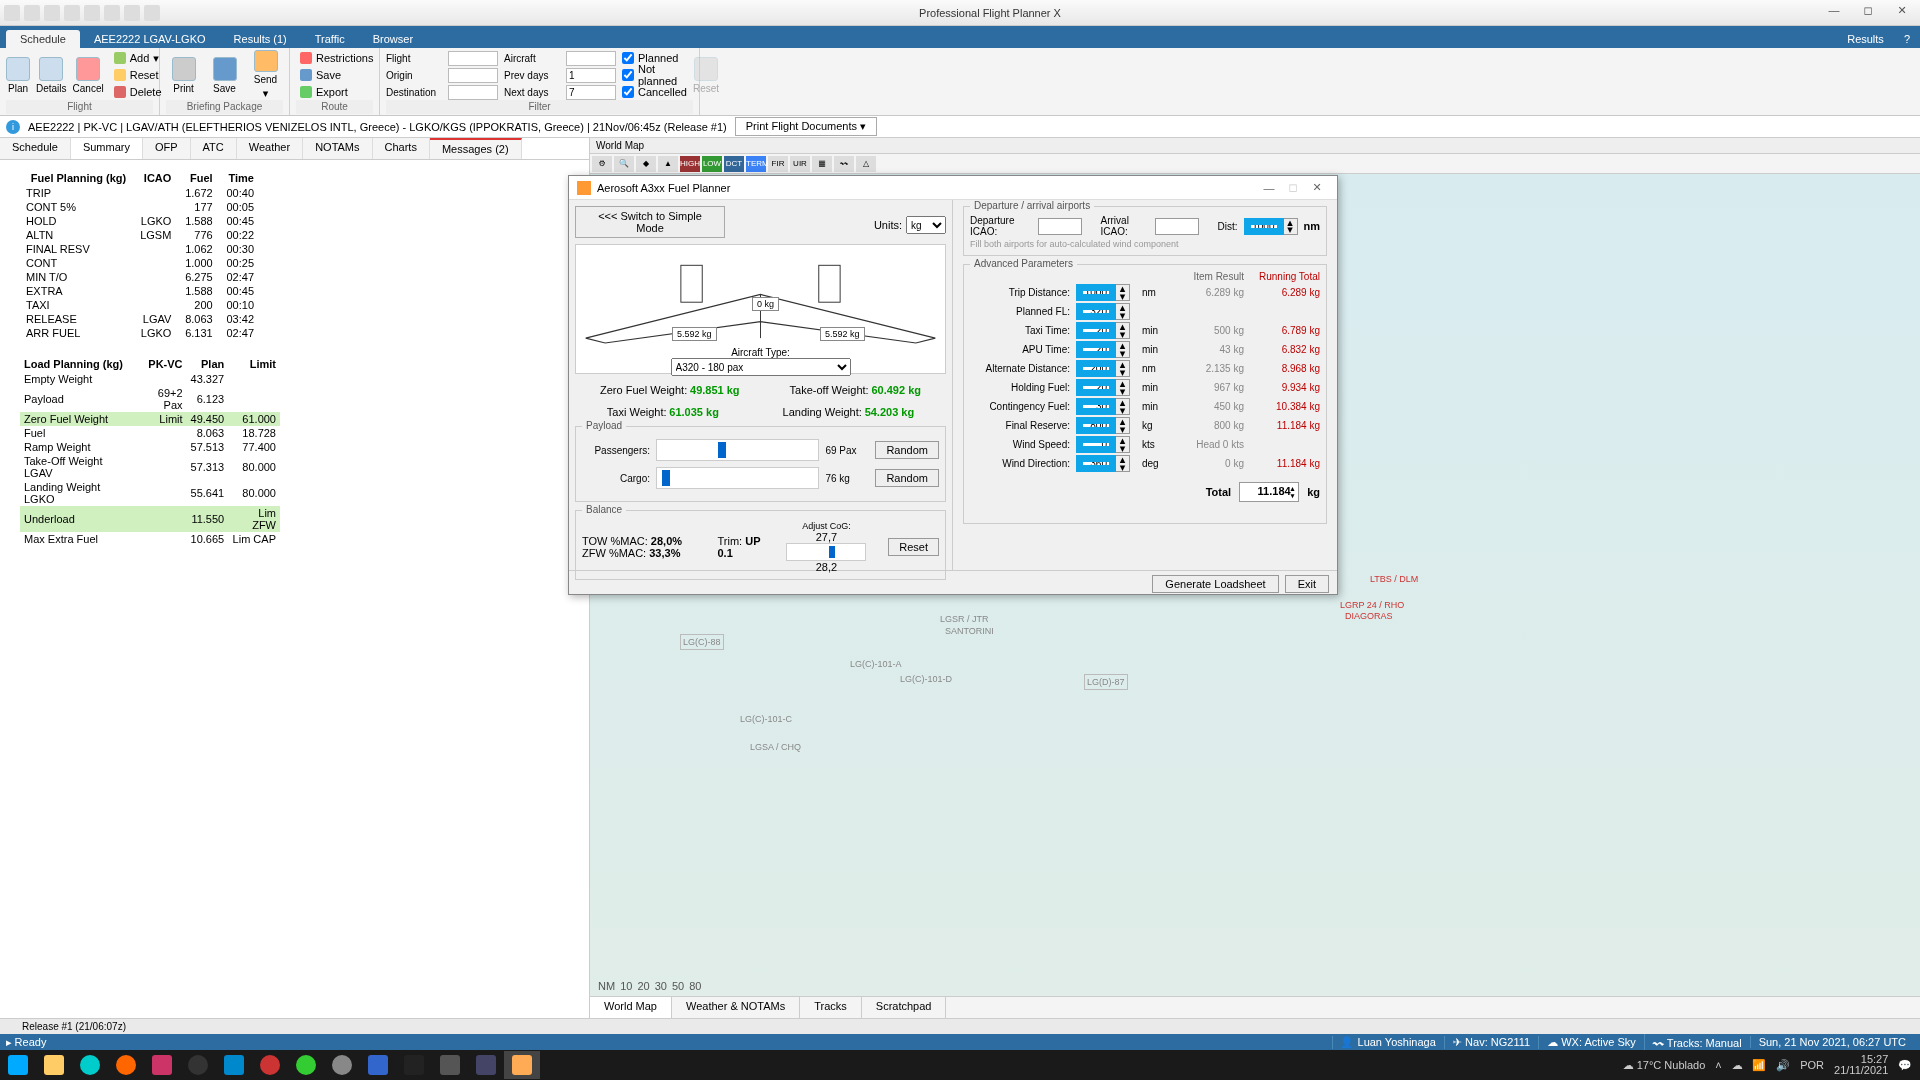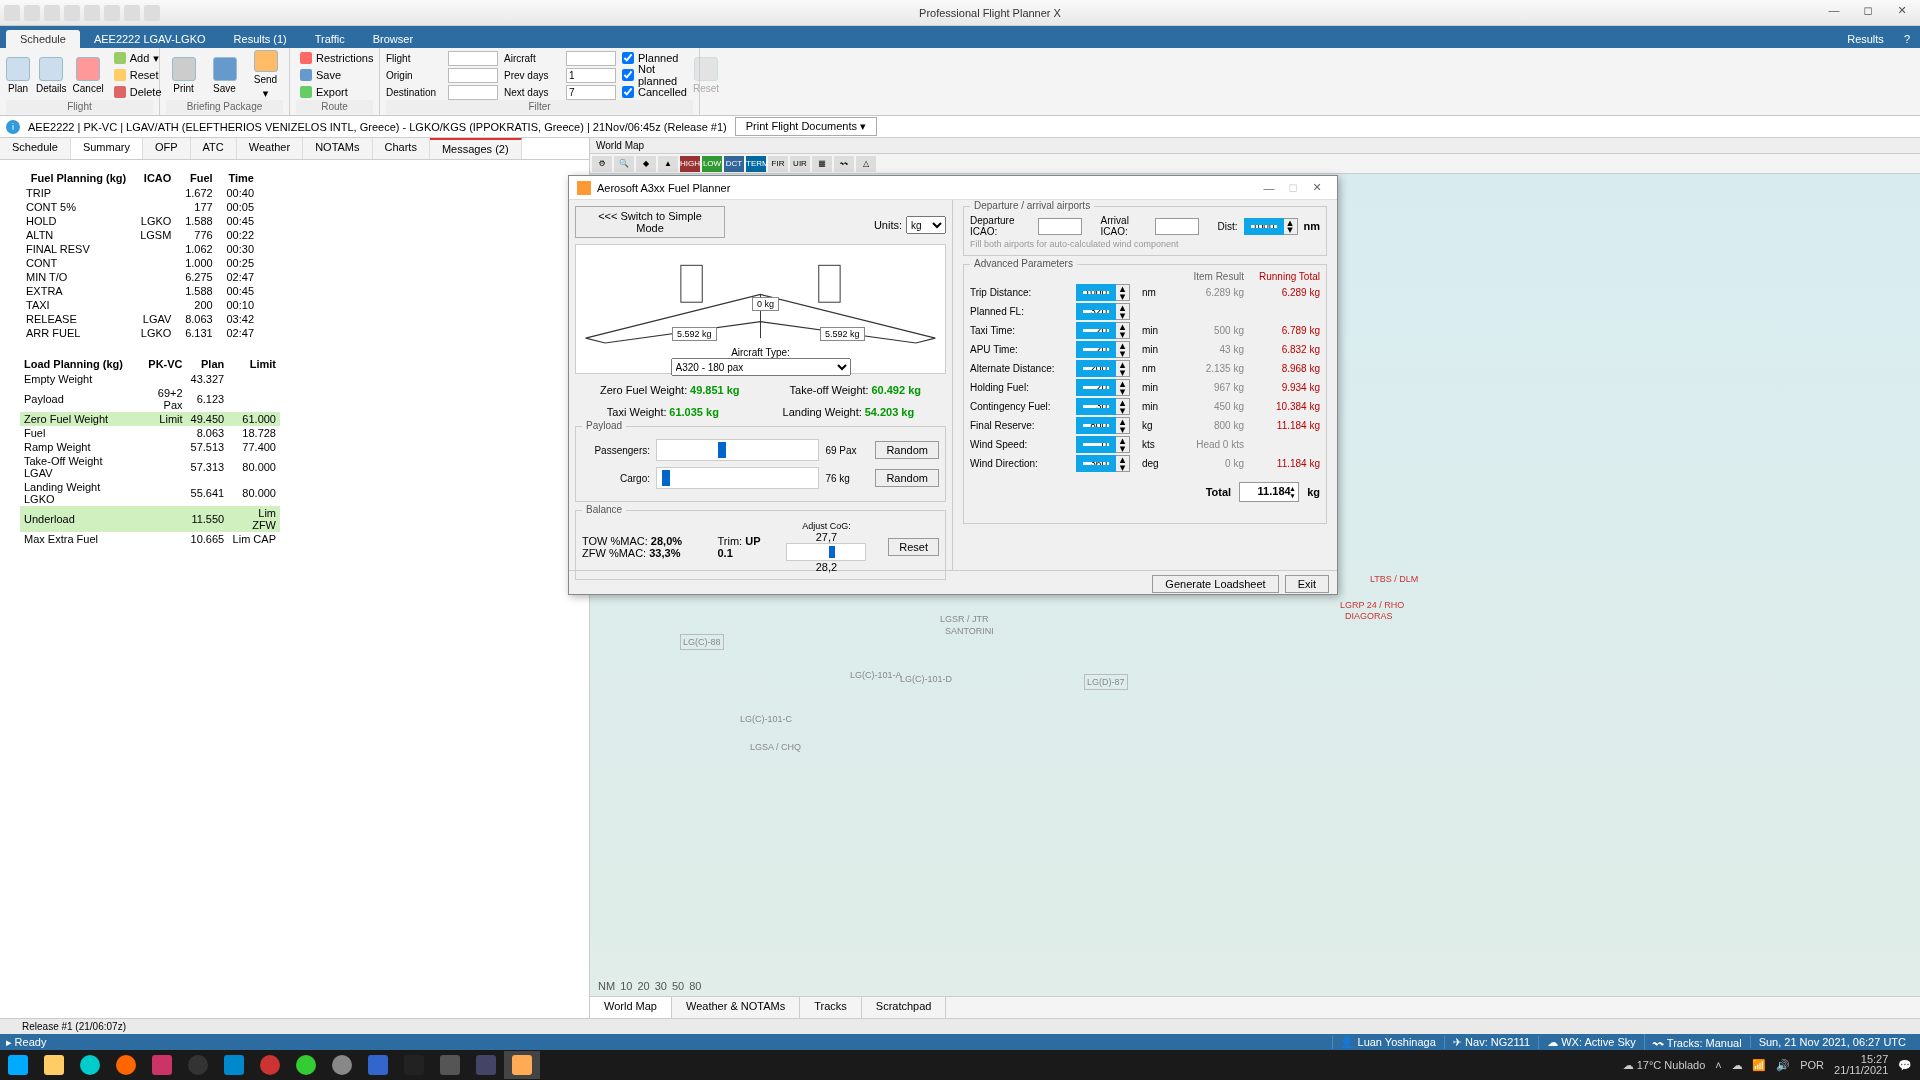--- a/index.html
+++ b/index.html
@@ -108,21 +108,21 @@
 .rbox { border:1px solid #ccc; padding:6px; margin-bottom:8px; position:relative; }
 .rbox .leg { position:absolute; top:-7px; left:6px; background:#f0f0f0; padding:0 4px; font-size:10px; color:#555; }
 .aprow { display:flex; align-items:center; gap:6px; margin:2px 0; }
 .aprow .al { font-size:10px; }
 .aprow input[type=text] { width:44px; height:17px; border:1px solid #999; font-size:10px; }
 .spinner { display:inline-flex; }
 .spinner input { width:40px; height:17px; border:7px solid #0ea5e9; font-size:10px; text-align:right; padding-right:2px; }
 .spinner .sp { width:14px; height:17px; border:1px solid #999; border-left:none; background:#eee; font-size:7px; display:flex; flex-direction:column; }
 .spinner .sp span { flex:1; text-align:center; line-height:7px; }
 .paramgrid { display:grid; grid-template-columns: 100px 60px 26px 70px 70px; gap:2px 6px; align-items:center; }
-.paramgrid .pl { text-align:left; font-size:10px; }
+.paramgrid .pl { text-align:right; font-size:10px; }
 .paramgrid .un { font-size:10px; }
 .paramgrid .ir { text-align:right; font-size:10px; color:#888; }
 .paramgrid .rt { text-align:right; font-size:10px; color:#b00; }
 .paramgrid .hdr { font-size:10px; text-align:right; color:#666; }
 .totrow { display:flex; justify-content:flex-end; gap:8px; align-items:center; margin-top:10px; }
 .totrow .tl { font-weight:bold; }
 .totrow .tv { border:1px solid #999; padding:2px 4px; width:60px; text-align:right; font-weight:bold; background:#fff; display:flex; }
 .dlgfooter { height:26px; border-top:1px solid #ccc; display:flex; justify-content:flex-end; align-items:center; gap:6px; padding:0 8px; }
 .dlgfooter button { padding:2px 12px; border:1px solid #999; background:#eee; }
 
@@ -460,32 +460,32 @@
   <div class="mappane">
     <div class="maphdr">World Map</div>
     <div class="maptoolbar">
       <span>⚙</span>
         <span>🔍</span>
         <span>◆</span>
         <span>▲</span>
       <span style="background:#933;color:#fff">HIGH</span>
         <span style="background:#393;color:#fff">LOW</span>
       <span style="background:#369;color:#fff">DCT</span>
-        <span style="background:#0369a1;color:#fff">TERM</span>
+        <span style="background:#3b82f6;color:#fff">TERM</span>
       <span>FIR</span>
         <span>UIR</span>
         <span>▦</span>
       <span>〰</span>
         <span>△</span>
     </div>
     <div class="mapcanvas">
       <div class="maptxt" style="left:350px; top:440px">LGSR / JTR</div>
       <div class="maptxt" style="left:355px; top:452px">SANTORINI</div>
       <div class="maptxt" style="left:90px; top:460px;border:1px solid #bbb;padding:2px">LG(C)-88</div>
-      <div class="maptxt" style="left:260px; top:496px">LG(C)-101-A</div>
+      <div class="maptxt" style="left:260px; top:485px">LG(C)-101-A</div>
       <div class="maptxt" style="left:310px; top:500px">LG(C)-101-D</div>
       <div class="maptxt" style="left:494px; top:500px;border:1px solid #bbb;padding:2px">LG(D)-87</div>
       <div class="maptxt" style="left:150px; top:540px">LG(C)-101-C</div>
       <div class="maptxt" style="left:160px; top:568px">LGSA / CHQ</div>
       <div class="maptxt" style="left:750px; top:426px;color:#c33">LGRP 24 / RHO</div>
       <div class="maptxt" style="left:755px; top:437px;color:#c33">DIAGORAS</div>
       <div class="maptxt" style="left:780px; top:400px;color:#c33">LTBS / DLM</div>
       <div class="mapscale">
         <span>NM</span>&nbsp;&nbsp;<span>10</span>&nbsp;&nbsp;<span>20</span>&nbsp;&nbsp;<span>30</span>&nbsp;&nbsp;<span>50</span>&nbsp;&nbsp;<span>80</span>
       </div>

